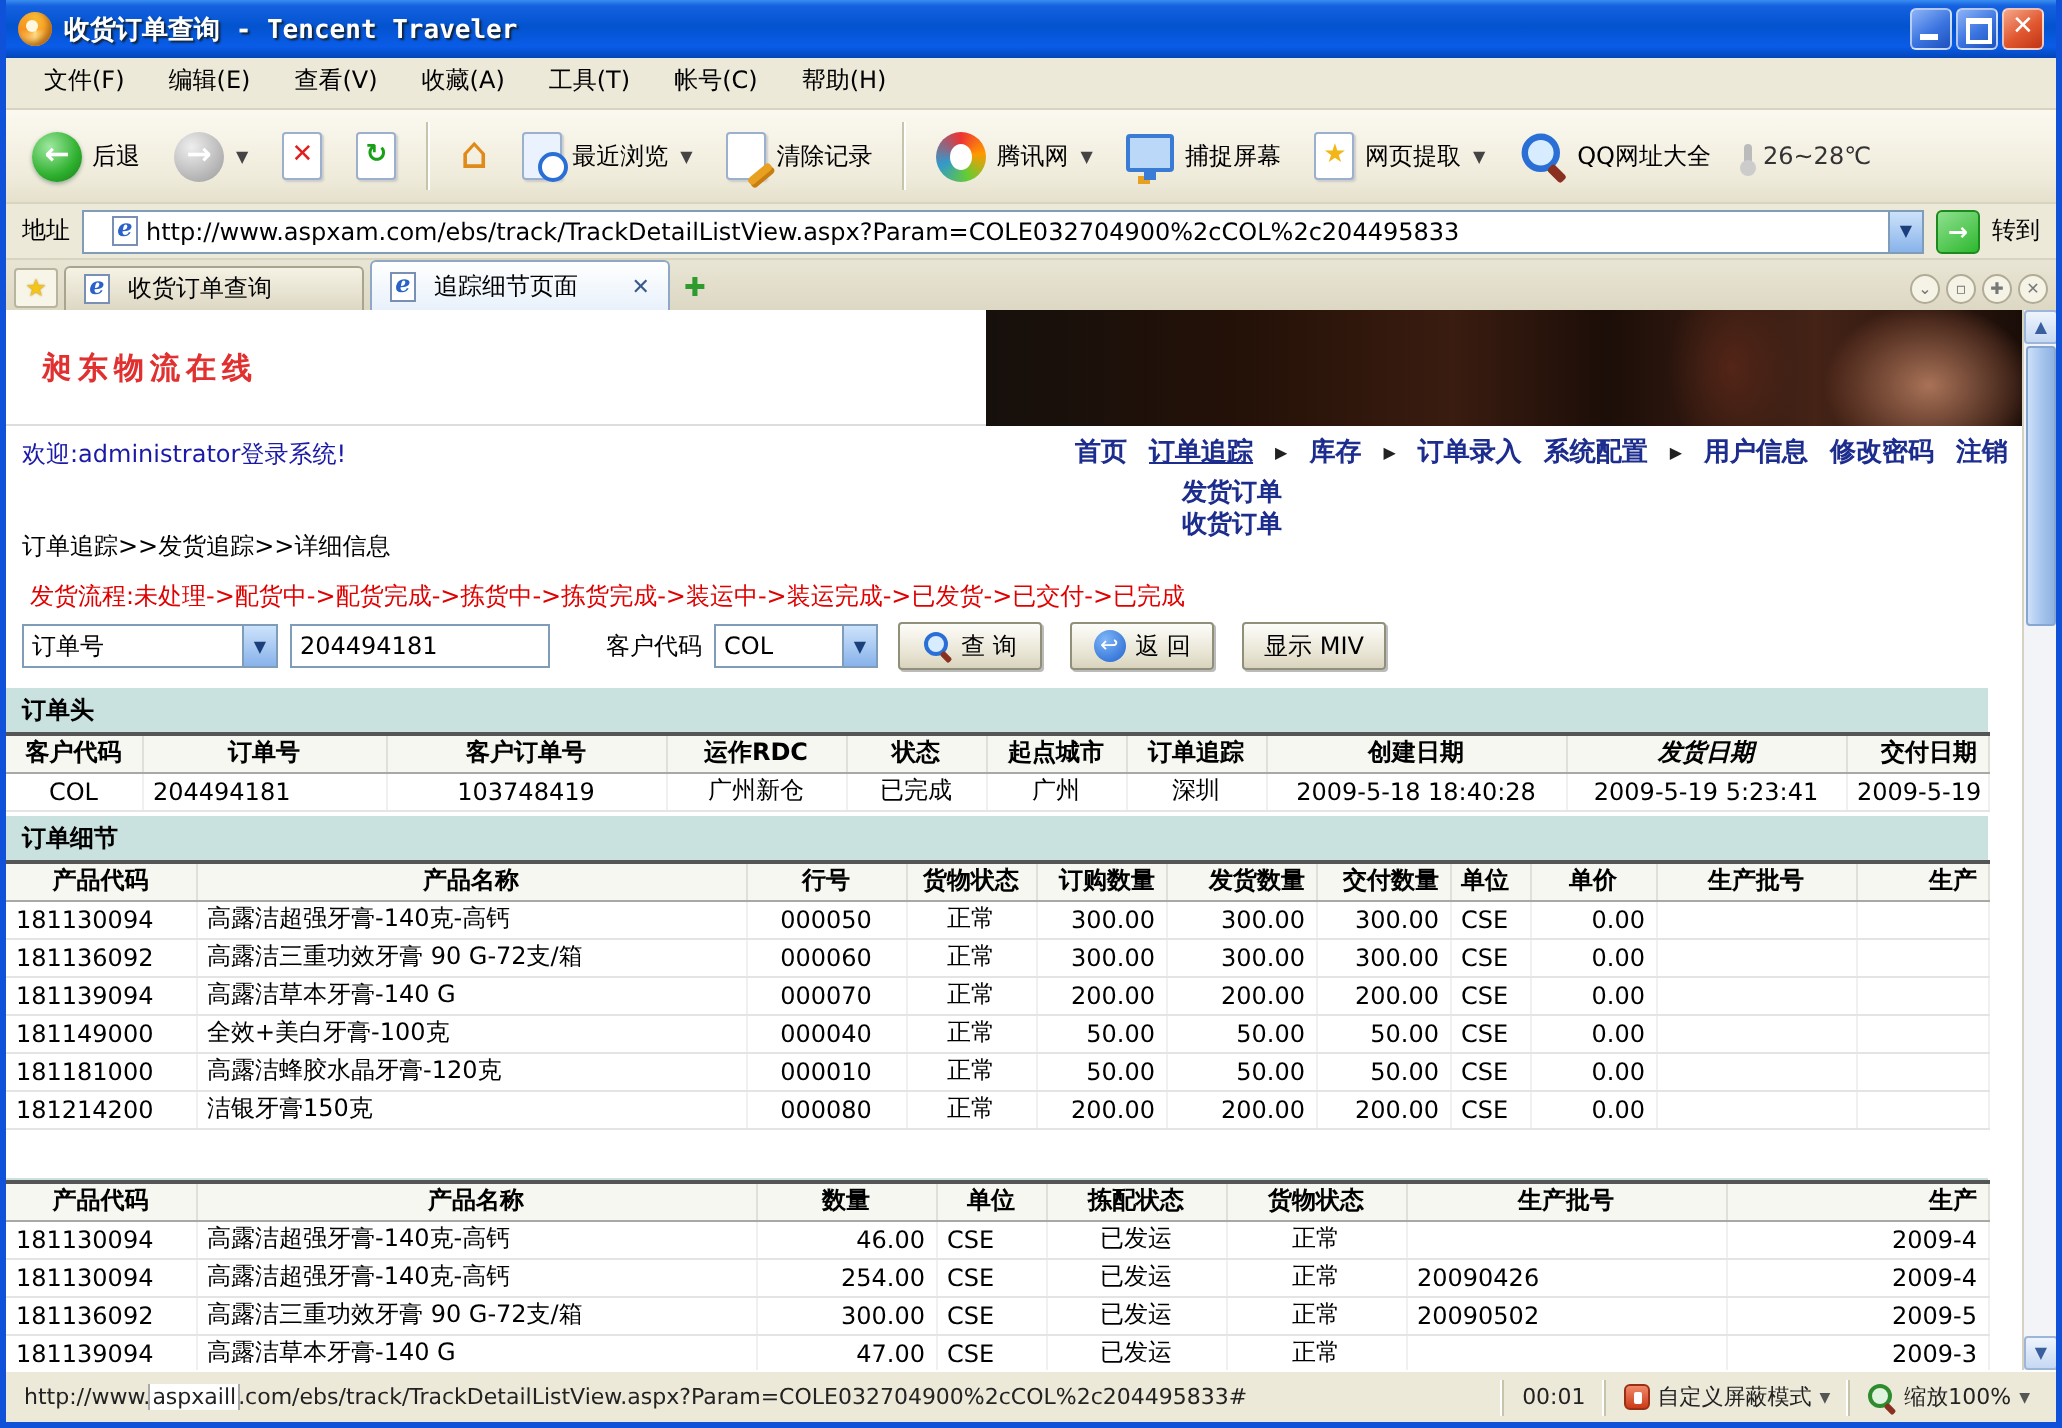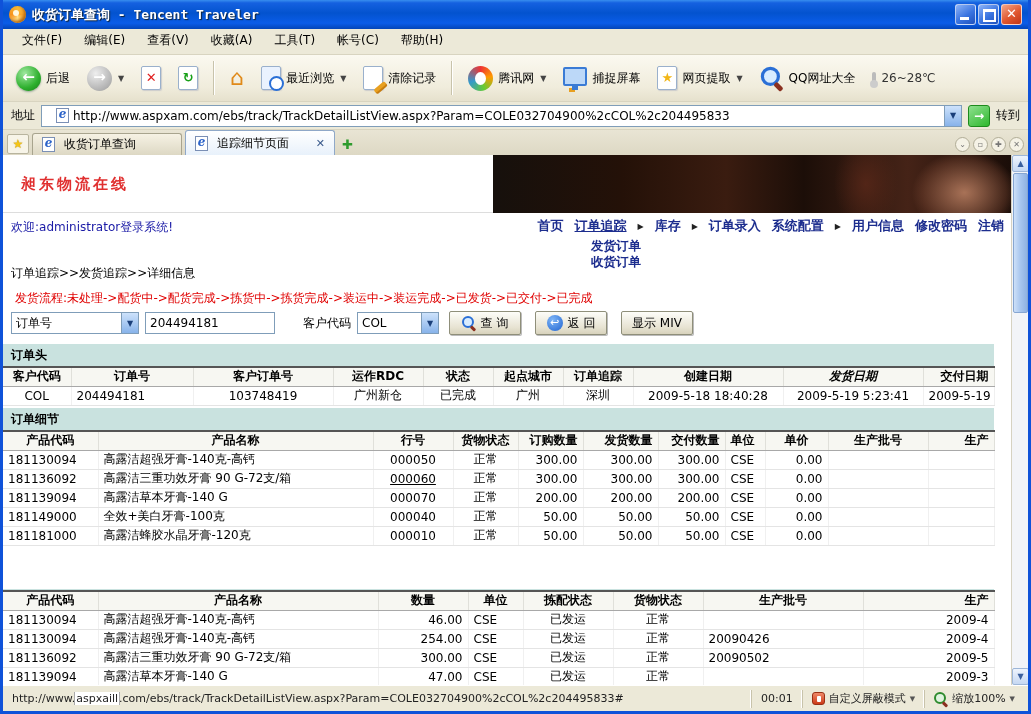--- a/index.html
+++ b/index.html
@@ -368,21 +368,21 @@
             <td style="text-align: right;">300.00</td>
             <td style="text-align: right;">300.00</td>
             <td style="text-align: left;">CSE</td>
             <td style="text-align: right;">0.00</td>
             <td style="text-align: left;"></td>
             <td style="text-align: right;"></td>
           </tr>
           <tr>
             <td style="text-align: left;">181136092</td>
             <td style="text-align: left;">高露洁三重功效牙膏 90 G-72支/箱</td>
-            <td style="text-align: center; text-decoration: underline;">000060</td>
+            <td style="text-align: center;">000060</td>
             <td style="text-align: center;">正常</td>
             <td style="text-align: right;">300.00</td>
             <td style="text-align: right;">300.00</td>
             <td style="text-align: right;">300.00</td>
             <td style="text-align: left;">CSE</td>
             <td style="text-align: right;">0.00</td>
             <td style="text-align: left;"></td>
             <td style="text-align: right;"></td>
           </tr>
           <tr>
@@ -412,20 +412,33 @@
             <td style="text-align: right;"></td>
           </tr>
           <tr>
             <td style="text-align: left;">181181000</td>
             <td style="text-align: left;">高露洁蜂胶水晶牙膏-120克</td>
             <td style="text-align: center;">000010</td>
             <td style="text-align: center;">正常</td>
             <td style="text-align: right;">50.00</td>
             <td style="text-align: right;">50.00</td>
             <td style="text-align: right;">50.00</td>
+            <td style="text-align: left;">CSE</td>
+            <td style="text-align: right;">0.00</td>
+            <td style="text-align: left;"></td>
+            <td style="text-align: right;"></td>
+          </tr>
+          <tr>
+            <td style="text-align: left;">181214200</td>
+            <td style="text-align: left;">洁银牙膏150克</td>
+            <td style="text-align: center;">000080</td>
+            <td style="text-align: center;">正常</td>
+            <td style="text-align: right;">200.00</td>
+            <td style="text-align: right;">200.00</td>
+            <td style="text-align: right;">200.00</td>
             <td style="text-align: left;">CSE</td>
             <td style="text-align: right;">0.00</td>
             <td style="text-align: left;"></td>
             <td style="text-align: right;"></td>
           </tr>
         </tbody>
       </table>
 
     <div class="section-band" style="top:434px;">拣/配货明细</div>
     <table class="grid" style="top:435px;">

